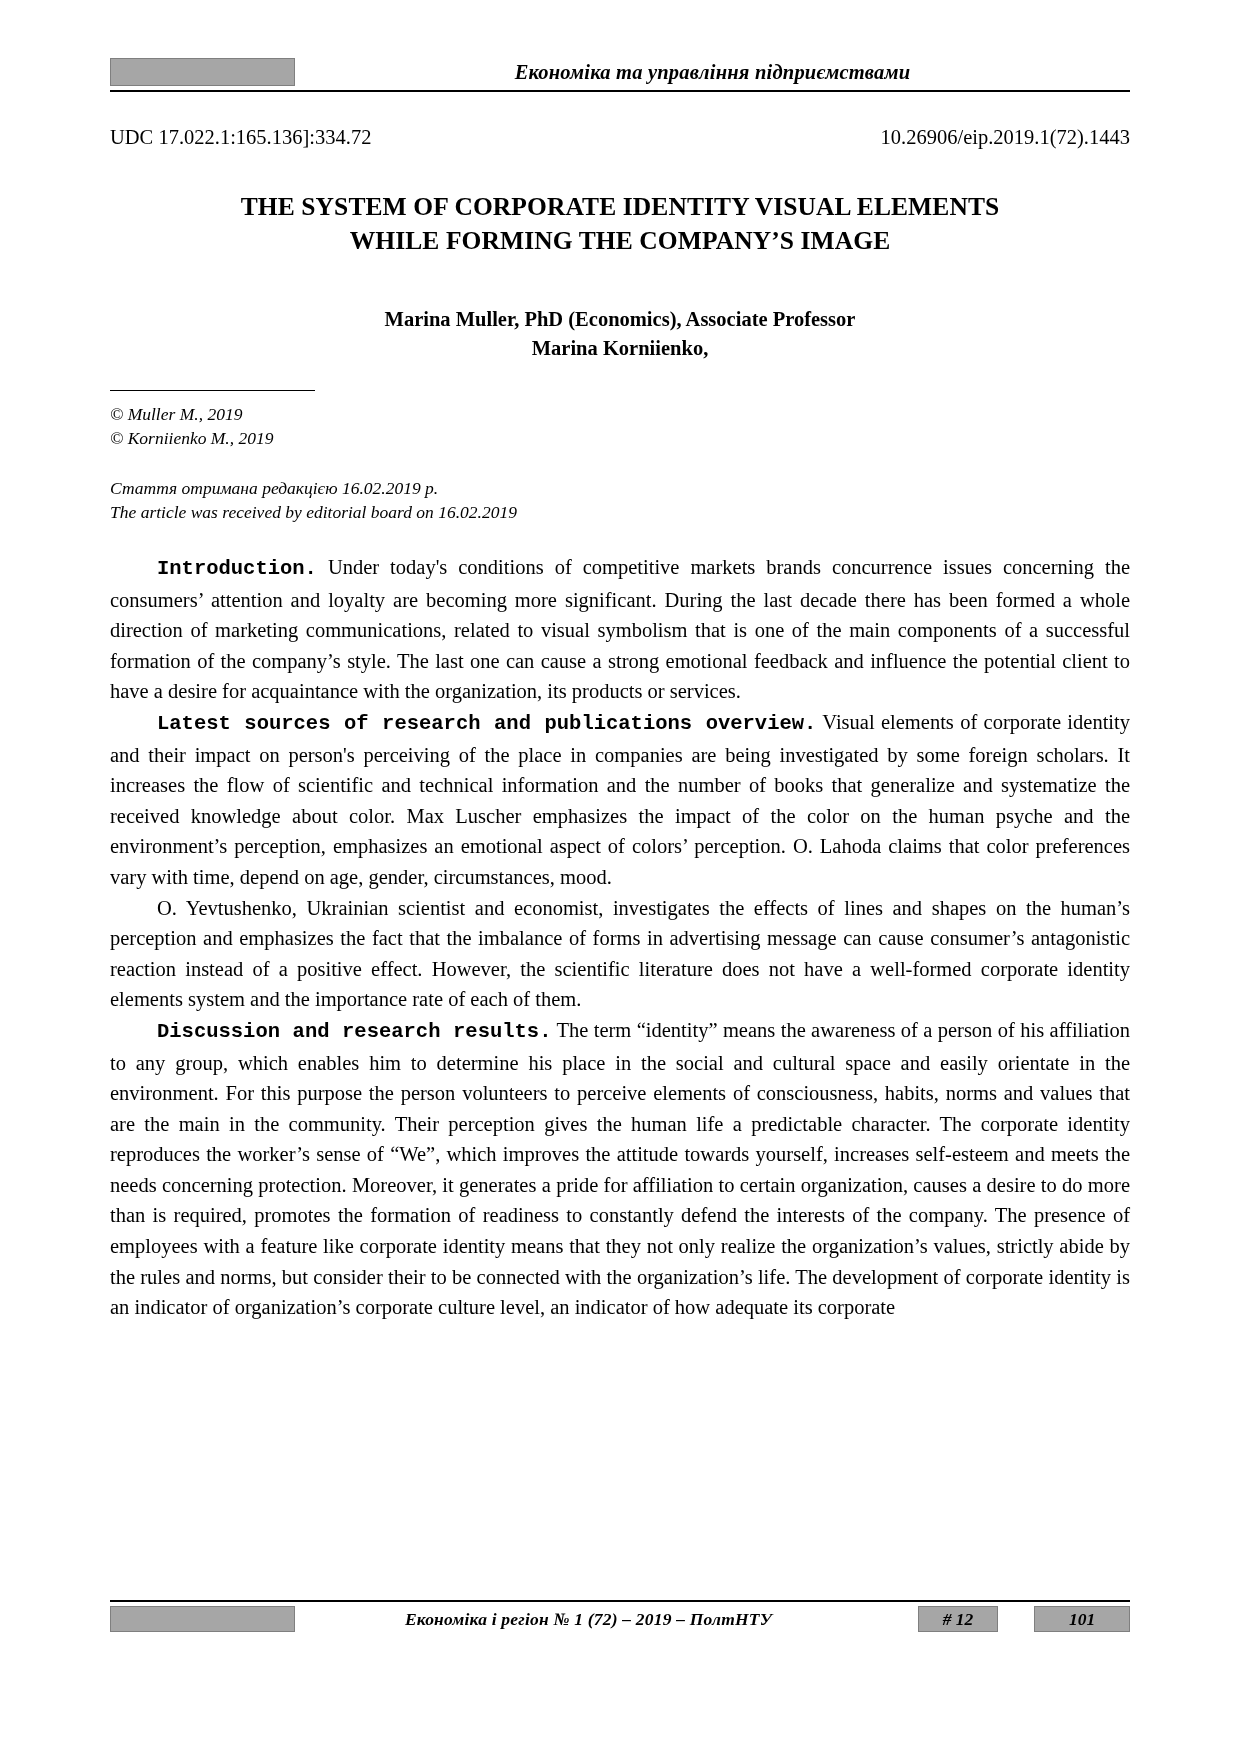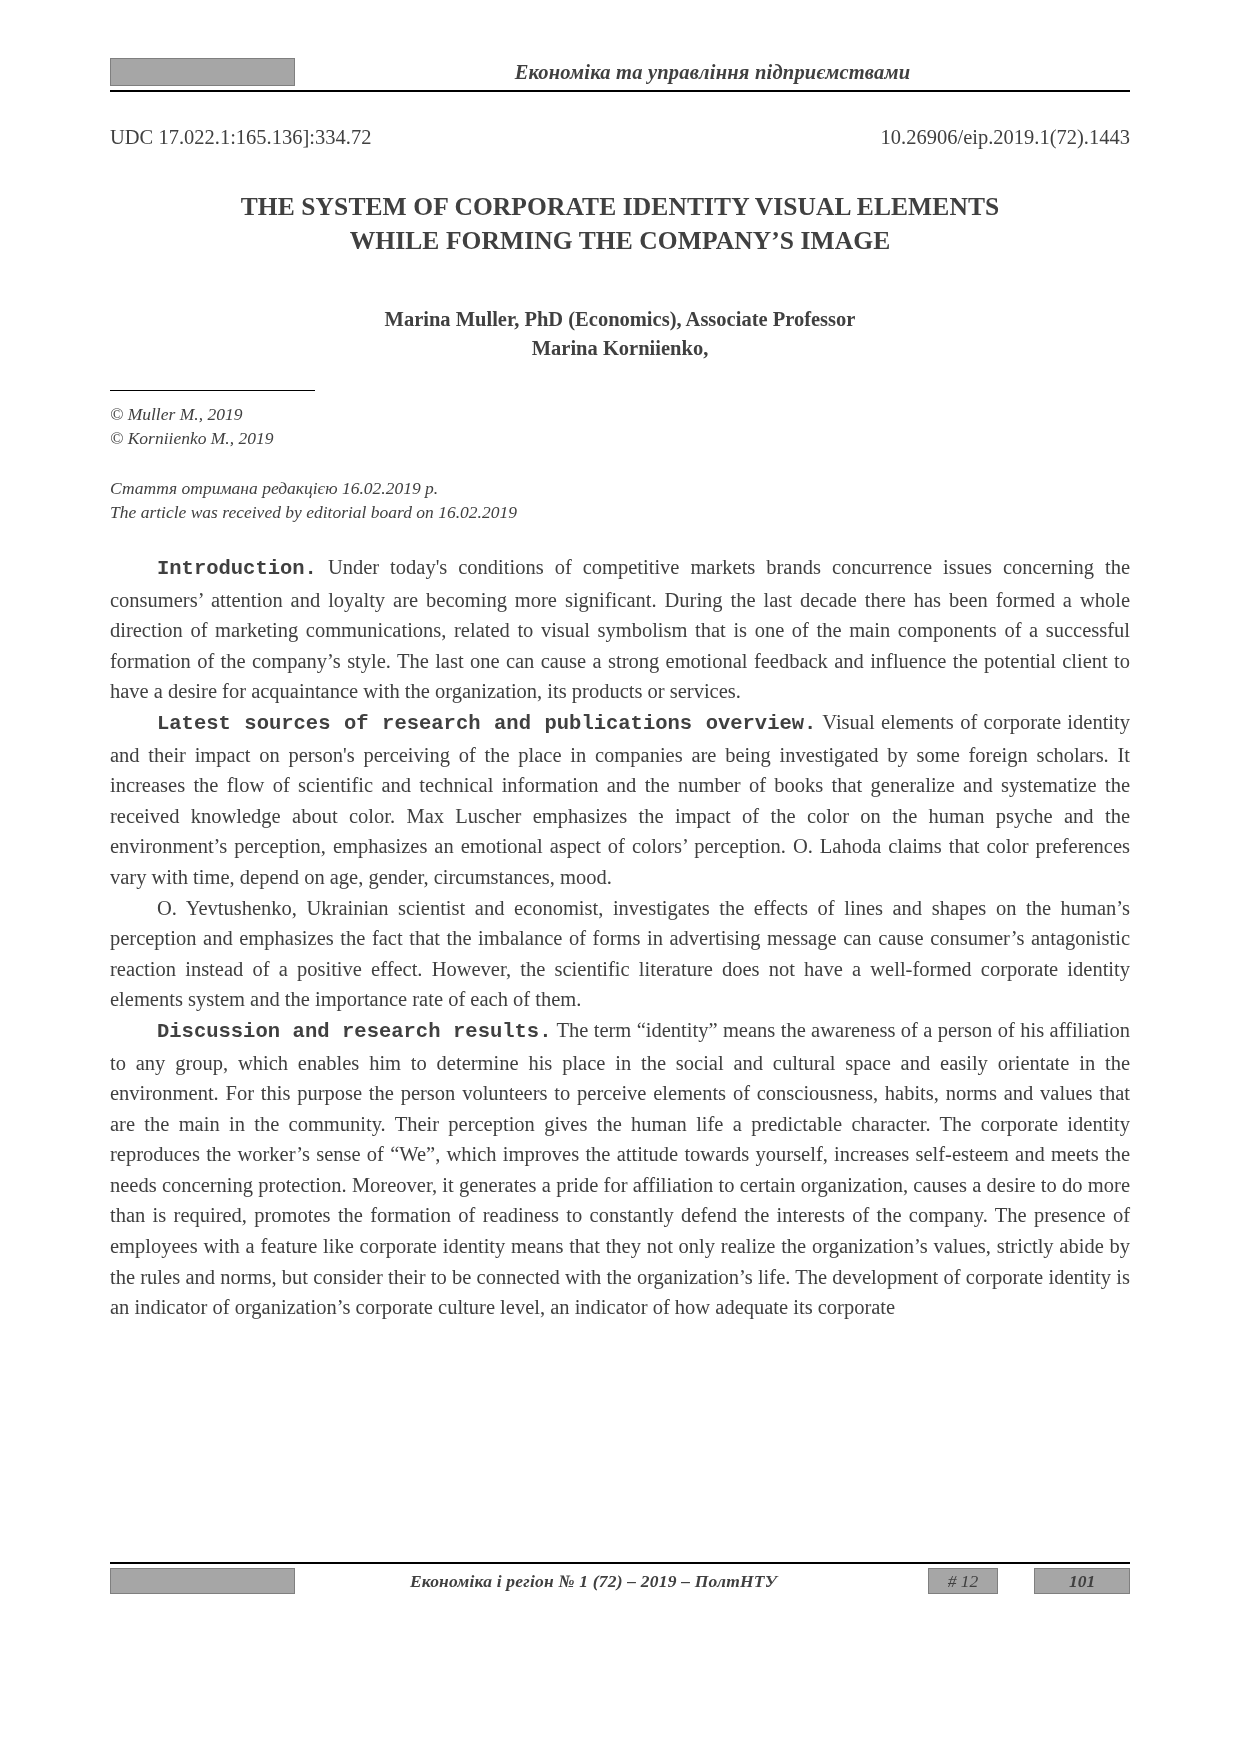--- a/index.html
+++ b/index.html
@@ -6,21 +6,21 @@
     margin: 0;
     padding: 0;
     background: #ffffff;
   }
   .page {
     width: 1240px;
     height: 1754px;
     position: relative;
     background: #ffffff;
     font-family: "Liberation Serif", serif;
-    color: #404040;
+    color: #000000;
     box-sizing: border-box;
     overflow: hidden;
   }
   .content {
     position: absolute;
     left: 110px;
     top: 0;
     width: 1020px;
   }
 
@@ -109,21 +109,21 @@
   }
   .body-text p b {
     font-weight: bold;
     font-family: Liberation Mono, monospace;
   }
 
   
   .footer {
     position: absolute;
     left: 110px;
-    top: 1562px;
+    top: 1600px;
     width: 1020px;
   }
   .footer-rule {
     border-top: 2px solid #000;
   }
   .footer-row {
     display: flex;
     align-items: stretch;
     margin-top: 4px;
     height: 26px;
@@ -140,27 +140,27 @@
     text-align: center;
     font-style: italic;
     font-weight: bold;
     line-height: 26px;
     letter-spacing: 0.2px;
   }
   .f-gap {
     width: 36px;
   }
   .f-num {
-    width: 70px;
-    background: #a6a6a6;
-    border: 1px solid #7f7f7f;
-    box-sizing: border-box;
-    text-align: center;
-    font-style: italic;
-    font-weight: normal;
+    width: 80px;
+    background: #a6a6a6;
+    border: 1px solid #7f7f7f;
+    box-sizing: border-box;
+    text-align: center;
+    font-style: italic;
+    font-weight: bold;
     line-height: 24px;
   }
   .f-page {
     width: 96px;
     background: #a6a6a6;
     border: 1px solid #7f7f7f;
     box-sizing: border-box;
     text-align: center;
     font-style: italic;
     font-weight: bold;

